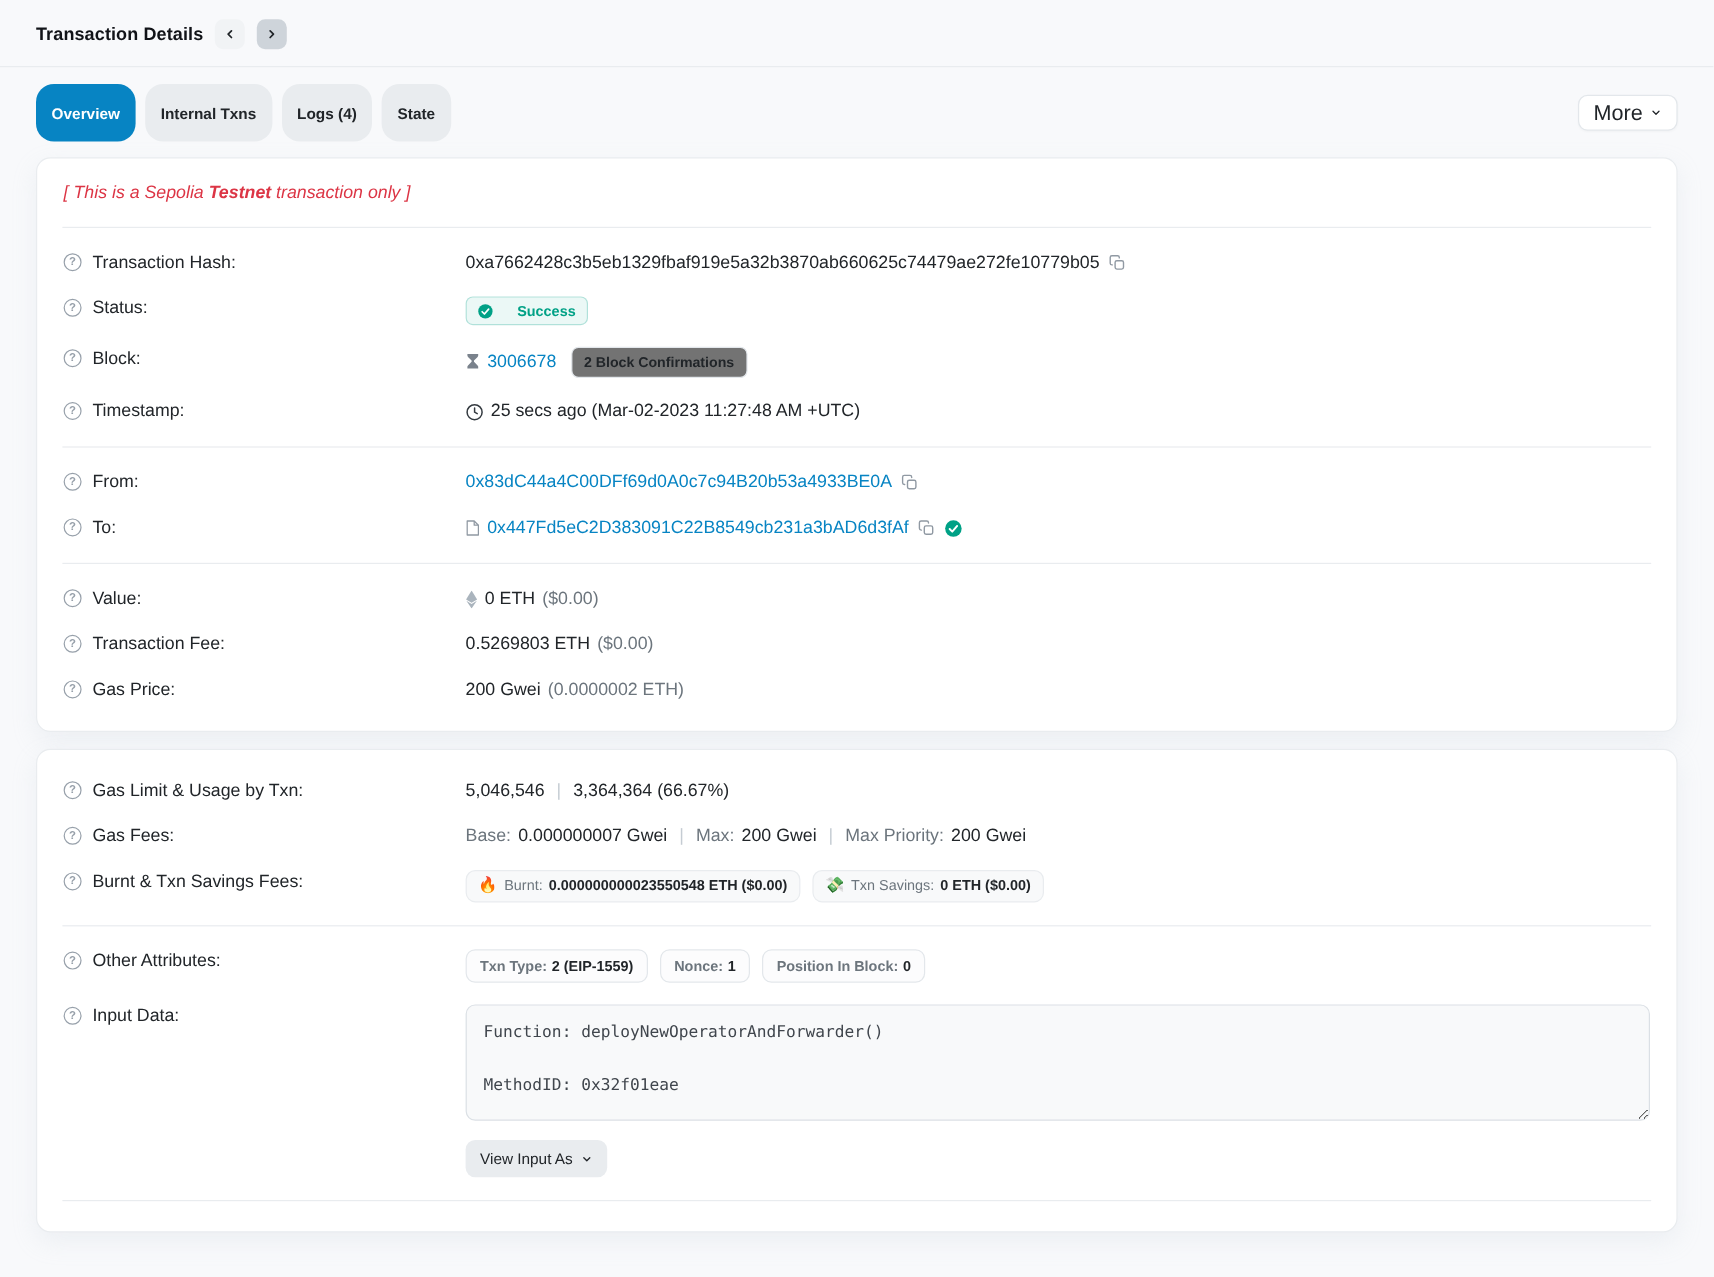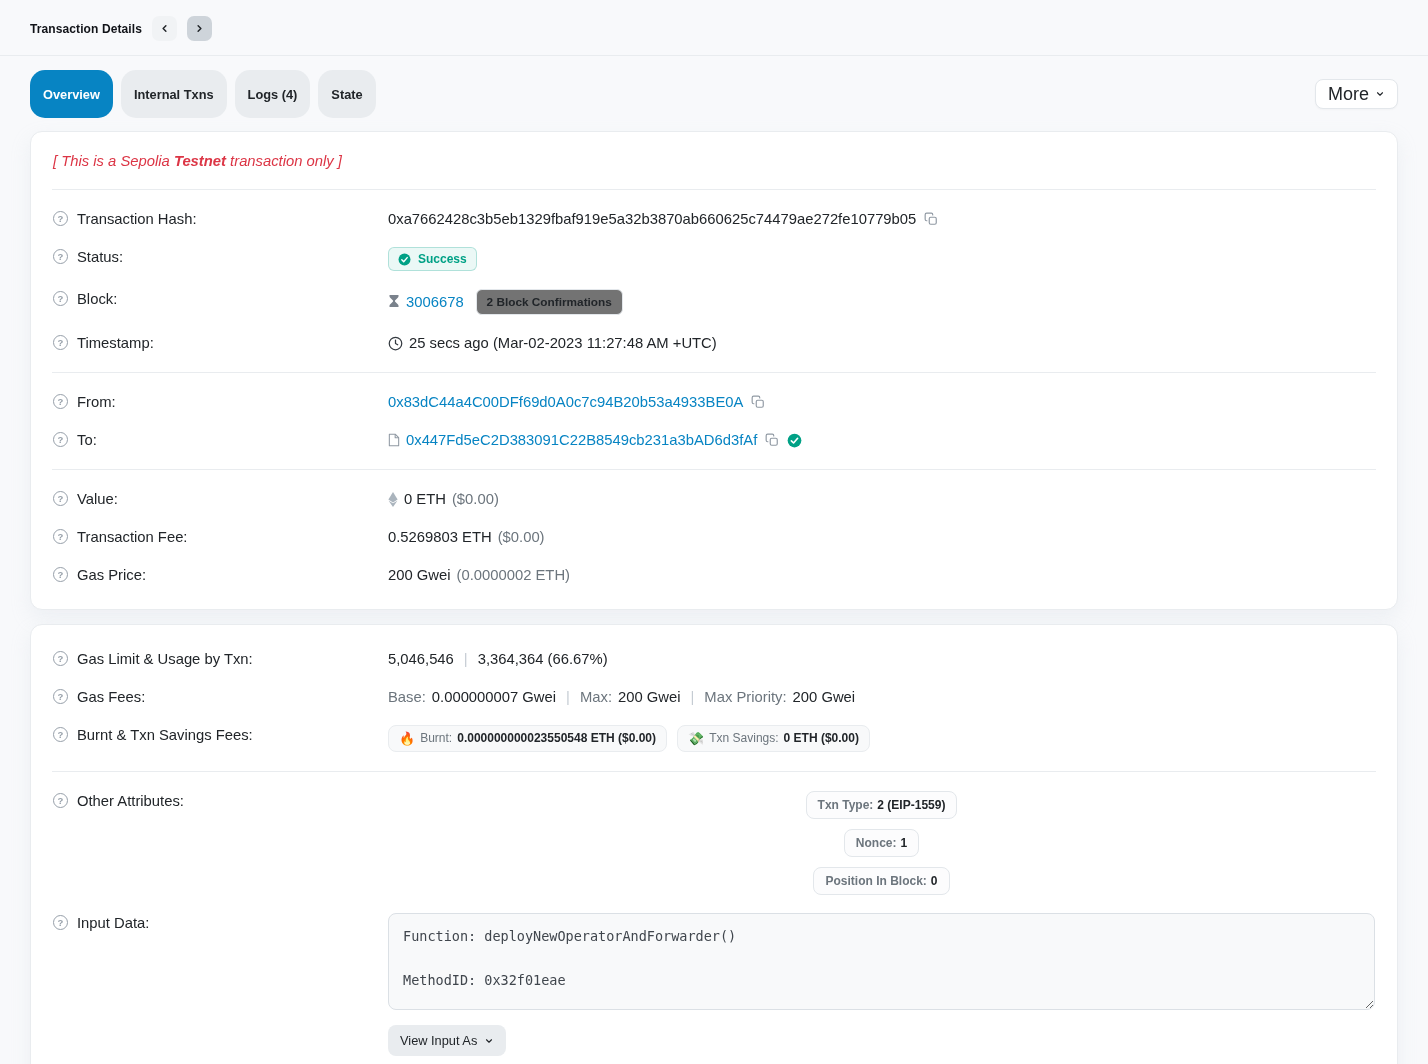--- a/index.html
+++ b/index.html
@@ -8,21 +8,21 @@
     font-family:"Liberation Sans","DejaVu Sans",sans-serif;
     background:#f8f9fb;
     color:#212529;
     font-size:14.8px;
     -webkit-font-smoothing:antialiased;
   }
   .container { padding:0 30px; }
 
   
   .page-header { display:flex; align-items:center; gap:10px; padding:16px 0 14px 0; }
-  .page-title { font-size:12px; font-weight:700; color:#111318; letter-spacing:.1px; }
+  .page-title { font-size:15px; font-weight:700; color:#111318; letter-spacing:.1px; }
   .nav-btn {
     width:25px; height:25px; border:none; border-radius:7px;
     display:inline-flex; align-items:center; justify-content:center;
     cursor:pointer; color:#212529;
   }
   .nav-btn.prev { background:#f1f3f5; }
   .nav-btn.next { background:#ced4da; }
   .header-divider { border:none; border-top:1px solid #e9ecef; }
 
   
@@ -63,21 +63,21 @@
     font-size:9.5px; font-weight:700; color:#97a0aa; cursor:pointer;
   }
 
   .muted { color:#6c757d; }
   .sep { color:#c5ccd3; padding:0 4px; }
   .link { color:#0784c3; text-decoration:none; cursor:pointer; }
 
   .icon-btn { background:none; border:none; padding:0 0 0 2px; cursor:pointer; color:#9099a3; display:inline-flex; align-items:center; }
 
   .badge-success {
-    display:inline-flex; align-items:center; gap:7px;
+    display:inline-flex; align-items:center; gap:20px;
     background:rgba(0,161,134,.08); border:1px solid rgba(0,161,134,.25);
     color:#00a186; font-size:12px; font-weight:700;
     border-radius:6px; padding:4px 9px; line-height:14px;
   }
   .badge-outline {
     display:inline-flex; align-items:center; gap:4px;
     background:#737373; border:1px solid #e3e7eb; border-radius:6px;
     padding:5px 10px; font-size:11.8px; font-weight:700; color:#212529; line-height:14px;
   }
   .badge-soft {
@@ -368,21 +368,21 @@
       </div>
     </div>
 
     <hr class="card-divider">
 
     <div class="row">
       <div class="row-label">
         <span class="q-icon">?</span>
         <span>Other Attributes:</span>
       </div>
-      <div class="row-value" style="gap:10px;flex-direction:column;">
+      <div class="row-value" style="gap:10px;">
         <span class="attr-badge">
           <span class="b-label">Txn Type:</span>
           <span class="b-value">2 (EIP-1559)</span>
         </span>
         <span class="attr-badge">
           <span class="b-label">Nonce:</span>
           <span class="b-value">1</span>
         </span>
         <span class="attr-badge">
           <span class="b-label">Position In Block:</span>

